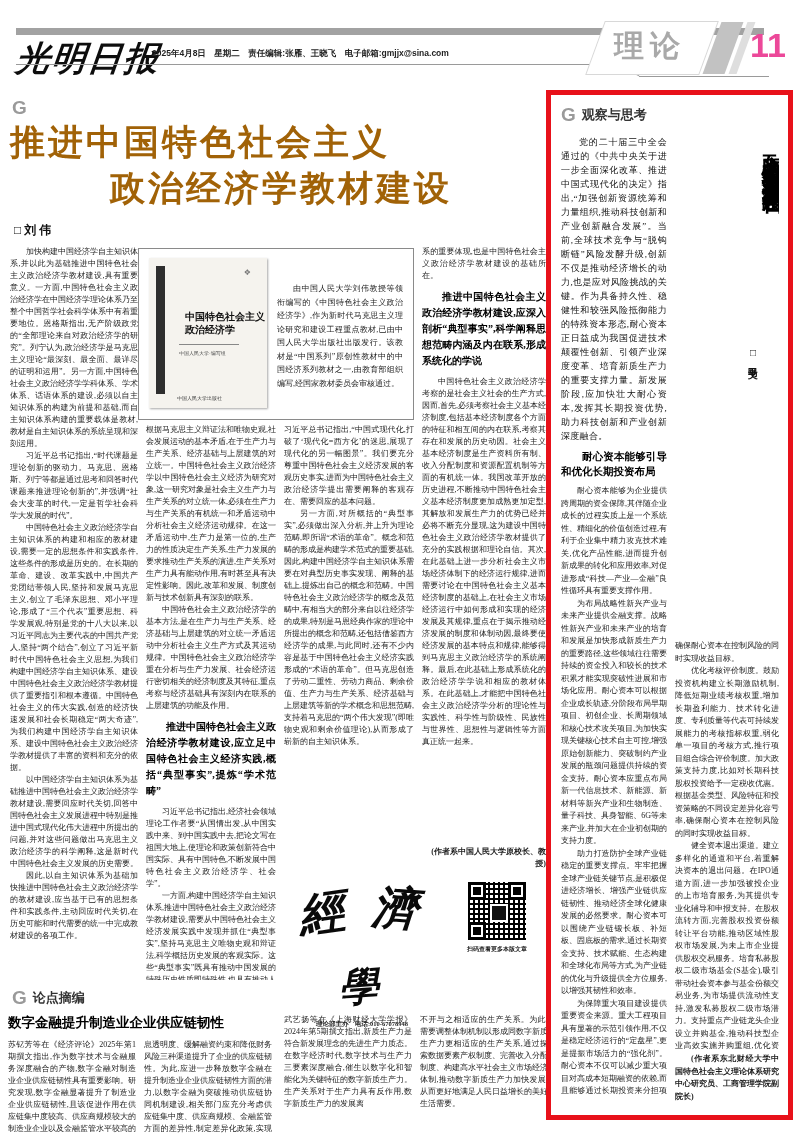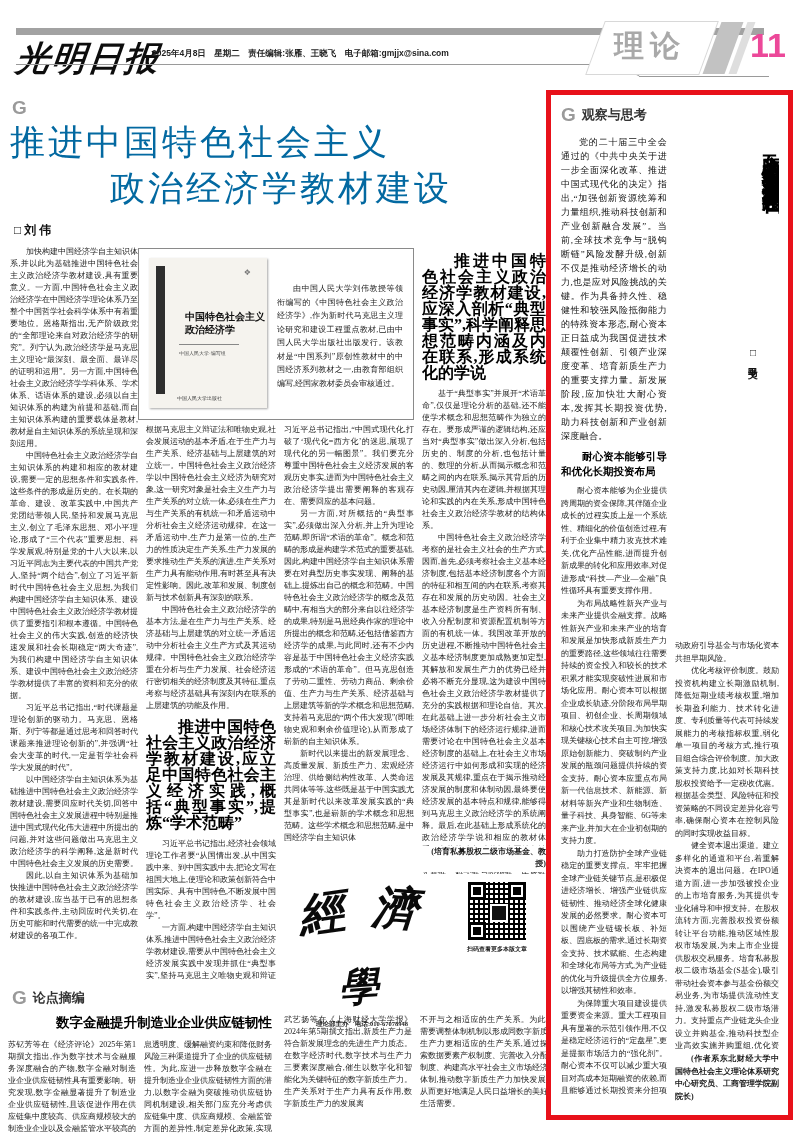--- a/index.html
+++ b/index.html
@@ -24,35 +24,35 @@
   .badge-label{position:absolute;left:614px;top:26px;font-size:30px;font-weight:900;
         letter-spacing:6px;color:#a9a9a9;font-family:"Liberation Sans",sans-serif;}
   .page-num{position:absolute;left:750px;top:26px;font-size:34px;font-weight:bold;
         font-family:"Liberation Sans",sans-serif;color:#ec4899;}
   
   .kicker{position:absolute;display:flex;align-items:center;gap:6px;
         font-family:"Liberation Sans",sans-serif;font-weight:bold;font-size:13px;color:#333;}
   .gmark{display:inline-block;font-weight:900;font-size:19px;color:#9a9a9a;line-height:1;
         font-family:"Liberation Sans",sans-serif;}
   
-  .l-title{position:absolute;left:10px;top:120px;width:536px;font-size:35px;font-weight:400;
-        letter-spacing:3px;line-height:46px;color:#0369a1;}
+  .l-title{position:absolute;left:10px;top:120px;width:536px;font-size:35px;font-weight:700;
+        letter-spacing:3px;line-height:46px;color:#a16207;}
   .l-title .t2{display:block;padding-left:100px;}
   .l-byline{position:absolute;left:14px;top:222px;font-size:12px;font-weight:bold;color:#111;text-align:center;}
   .lcols{position:absolute;left:8px;top:246px;width:538px;height:734px;}
   .lcol{position:absolute;top:0;height:734px;overflow:hidden;text-align:justify;
         font-size:8px;line-height:12px;color:#222;}
   .lcol1{left:2px;width:128px;}
   .lcol2{left:138px;width:130px;}
   .lcol3{left:276px;width:130px;}
   .lcol4{left:414px;width:124px;}
   .colspacer{height:178px;}
   .blk-p{text-indent:2em;margin:0;}
   .blk-frag{text-indent:0;margin:0;}
-  .blk-h{font-weight:bold;font-size:16px;line-height:16px;margin:7px 0;text-indent:2em;color:#000;}
+  .blk-h{font-weight:bold;font-size:10px;line-height:16px;margin:7px 0;text-indent:2em;color:#000;}
   
   .bookbox{position:absolute;left:130px;top:2px;width:274px;height:170px;border:1px solid #8a8a8a;
         background:#fff;display:flex;}
   .cover{width:118px;height:150px;margin:9px 6px 9px 10px;background:#f5f3ee;
         box-shadow:1px 1px 2px rgba(0,0,0,.35);position:relative;}
   .spine{position:absolute;left:7px;top:8px;width:9px;height:128px;background:#2e2e2e;}
   .cover-logo{position:absolute;right:16px;top:10px;font-size:8px;color:#777;}
   .cover-title{position:absolute;left:36px;top:52px;width:86px;font-size:10px;font-weight:bold;
         line-height:13px;color:#111;}
   .cover-rule{position:absolute;left:30px;top:86px;width:60px;height:1px;background:#888;}
@@ -98,21 +98,21 @@
   .vbyline{font-size:10px;font-weight:bold;margin-top:212px;margin-left:10px;color:#111;}
   .rcredit{position:absolute;left:124px;bottom:12px;width:104px;background:#fff;
         font-weight:bold;font-size:8px;line-height:12.5px;text-align:justify;text-indent:2em;z-index:6;}
   .l4credit{position:absolute;left:0;top:600px;width:100%;background:#fff;font-weight:bold;
         font-size:8px;line-height:12px;text-align:right;z-index:4;padding-bottom:2px;}
   
   .digest-kicker{left:12px;top:988px;}
   .digest{position:absolute;left:8px;top:1014px;width:538px;height:122px;overflow:hidden;}
   .d-art{position:absolute;top:0;width:264px;height:122px;}
   .d-art1{left:0;} .d-art2{left:276px;}
-  .d-title{text-align:right;font-size:13.5px;font-weight:900;margin-bottom:7px;color:#000;}
+  .d-title{text-align:left;font-size:13.5px;font-weight:900;margin-bottom:7px;color:#000;}
   .d-cols{display:flex;gap:8px;}
   .d-col{flex:1;text-align:justify;font-size:8px;line-height:12px;color:#222;overflow:hidden;height:96px;}
 </style>
 </head>
 <body>
 
 <div class="page">
 
   <div class="topbar"></div>
   <div class="logo">光明日报</div>
@@ -131,49 +131,48 @@
   </div>
   <div class="l-title">
     <span class="t1">推进中国特色社会主义</span>
     <span class="t2">政治经济学教材建设</span>
   </div>
   <div class="l-byline">□ 刘 伟</div>
 
   <div class="lcols">
     <div class="lcol lcol1">
         <div class="blk-p">加快构建中国经济学自主知识体系,并以此为基础推进中国特色社会主义政治经济学教材建设,具有重要意义。一方面,中国特色社会主义政治经济学在中国经济学理论体系乃至整个中国哲学社会科学体系中有着重要地位。恩格斯指出,无产阶级政党的“全部理论来自对政治经济学的研究”。列宁认为,政治经济学是马克思主义理论“最深刻、最全面、最详尽的证明和运用”。另一方面,中国特色社会主义政治经济学学科体系、学术体系、话语体系的建设,必须以自主知识体系的构建为前提和基础,而自主知识体系构建的重要载体是教材,教材是自主知识体系的系统呈现和深刻运用。</div>
+        <div class="blk-p">习近平总书记指出,“时代课题是理论创新的驱动力。马克思、恩格斯、列宁等都是通过思考和回答时代课题来推进理论创新的”,并强调“社会大变革的时代,一定是哲学社会科学大发展的时代”。</div>
         <div class="blk-p">中国特色社会主义政治经济学自主知识体系的构建和相应的教材建设,需要一定的思想条件和实践条件,这些条件的形成是历史的。在长期的革命、建设、改革实践中,中国共产党团结带领人民,坚持和发展马克思主义,创立了毛泽东思想、邓小平理论,形成了“三个代表”重要思想、科学发展观,特别是党的十八大以来,以习近平同志为主要代表的中国共产党人,坚持“两个结合”,创立了习近平新时代中国特色社会主义思想,为我们构建中国经济学自主知识体系、建设中国特色社会主义政治经济学教材提供了重要指引和根本遵循。中国特色社会主义的伟大实践,创造的经济快速发展和社会长期稳定“两大奇迹”,为我们构建中国经济学自主知识体系、建设中国特色社会主义政治经济学教材提供了丰富的资料和充分的依据。</div>
-        <div class="blk-p">习近平总书记指出,“时代课题是理论创新的驱动力。马克思、恩格斯、列宁等都是通过思考和回答时代课题来推进理论创新的”,并强调“社会大变革的时代,一定是哲学社会科学大发展的时代”。</div>
         <div class="blk-p">以中国经济学自主知识体系为基础推进中国特色社会主义政治经济学教材建设,需要回应时代关切,回答中国特色社会主义发展进程中特别是推进中国式现代化伟大进程中所提出的问题,并对这些问题做出马克思主义政治经济学的科学阐释,这是新时代中国特色社会主义发展的历史需要。</div>
         <div class="blk-p">因此,以自主知识体系为基础加快推进中国特色社会主义政治经济学的教材建设,应当基于已有的思想条件和实践条件,主动回应时代关切,在历史可能和时代需要的统一中完成教材建设的各项工作。</div>
       </div>
     <div class="lcol lcol2">
       <div class="colspacer"></div>
       <div>
           <div class="blk-frag">根据马克思主义辩证法和唯物史观,社会发展运动的基本矛盾,在于生产力与生产关系、经济基础与上层建筑的对立统一。中国特色社会主义政治经济学以中国特色社会主义经济为研究对象,这一研究对象是社会主义生产力与生产关系的对立统一体,必须在生产力与生产关系的有机统一和矛盾运动中分析社会主义经济运动规律。在这一矛盾运动中,生产力是第一位的,生产力的性质决定生产关系,生产力发展的要求推动生产关系的演进,生产关系对生产力具有能动作用,有时甚至具有决定性影响。因此,改革和发展、制度创新与技术创新具有深刻的联系。</div>
           <div class="blk-p">中国特色社会主义政治经济学的基本方法,是在生产力与生产关系、经济基础与上层建筑的对立统一矛盾运动中分析社会主义生产方式及其运动规律。中国特色社会主义政治经济学重在分析与生产力发展、社会经济运行密切相关的经济制度及其特征,重点考察与经济基础具有深刻内在联系的上层建筑的功能及作用。</div>
           <div class="blk-h">推进中国特色社会主义政治经济学教材建设,应立足中国特色社会主义经济实践,概括“典型事实”,提炼“学术范畴”</div>
           <div class="blk-p">习近平总书记指出,经济社会领域理论工作者要“从国情出发,从中国实践中来、到中国实践中去,把论文写在祖国大地上,使理论和政策创新符合中国实际、具有中国特色,不断发展中国特色社会主义政治经济学、社会学”。</div>
           <div class="blk-p">一方面,构建中国经济学自主知识体系,推进中国特色社会主义政治经济学教材建设,需要从中国特色社会主义经济发展实践中发现并抓住“典型事实”,坚持马克思主义唯物史观和辩证法,科学概括历史发展的客观实际。这些“典型事实”既具有推动中国发展的特殊历史性质即特殊性,也具有推动人类经济发展和文明进步的积极借鉴意义即一般性。事实上,人类文明进步的一般性规律都是蕴含在各个国家发展的特殊性实践之中的。</div>
         </div>
     </div>
     <div class="lcol lcol3">
       <div class="colspacer"></div>
       <div>
           <div class="blk-frag">习近平总书记指出,“中国式现代化,打破了‘现代化=西方化’的迷思,展现了现代化的另一幅图景”。我们要充分尊重中国特色社会主义经济发展的客观历史事实,进而为中国特色社会主义政治经济学提出需要阐释的客观存在、需要回应的基本问题。</div>
           <div class="blk-p">另一方面,对所概括的“典型事实”,必须做出深入分析,并上升为理论范畴,即所谓“术语的革命”。概念和范畴的形成是构建学术范式的重要基础,因此,构建中国经济学自主知识体系需要在对典型历史事实发现、阐释的基础上,提炼出自己的概念和范畴。中国特色社会主义政治经济学的概念及范畴中,有相当大的部分来自以往经济学的成果,特别是马恩经典作家的理论中所提出的概念和范畴,还包括借鉴西方经济学的成果,与此同时,还有不少内容是基于中国特色社会主义经济实践形成的“术语的革命”。但马克思创造了劳动二重性、劳动力商品、剩余价值、生产力与生产关系、经济基础与上层建筑等新的学术概念和思想范畴,支持着马克思的“两个伟大发现”(即唯物史观和剩余价值理论),从而形成了崭新的自主知识体系。</div>
-          <div class="blk-p">新时代以来提出的新发展理念、高质量发展、新质生产力、宏观经济治理、供给侧结构性改革、人类命运共同体等等,这些既是基于中国实践尤其是新时代以来改革发展实践的“典型事实”,也是崭新的学术概念和思想范畴。这些学术概念和思想范畴,是中国经济学自主知识体</div>
         </div>
     </div>
     <div class="lcol lcol4">
+    <div class="blk-frag">系的重要体现,也是中国特色社会主义政治经济学教材建设的基础所在。</div>
         <div class="blk-h">推进中国特色社会主义政治经济学教材建设,应深入剖析“典型事实”,科学阐释思想范畴内涵及内在联系,形成系统化的学说</div>
-        <div class="blk-p">基于“典型事实”并展开“术语革命”,仅仅是理论分析的基础,还不能使学术概念和思想范畴作为独立的存在。要形成严谨的逻辑结构,还应当对“典型事实”做出深入分析,包括历史的、制度的分析,也包括计量的、数理的分析,从而揭示概念和范畴之间的内在联系,揭示其背后的历史动因,厘清其内在逻辑,并根据其理论和实践的内在关系,形成中国特色社会主义政治经济学教材的结构体系。</div>
         <div class="blk-p">中国特色社会主义政治经济学考察的是社会主义社会的生产方式,因而,首先,必须考察社会主义基本经济制度,包括基本经济制度各个方面的特征和相互间的内在联系,考察其存在和发展的历史动因。社会主义基本经济制度是生产资料所有制、收入分配制度和资源配置机制等方面的有机统一体。我国改革开放的历史进程,不断推动中国特色社会主义基本经济制度更加成熟更加定型,其解放和发展生产力的优势已经并必将不断充分显现,这为建设中国特色社会主义政治经济学教材提供了充分的实践根据和理论自信。其次,在此基础上进一步分析社会主义市场经济体制下的经济运行规律,进而需要讨论在中国特色社会主义基本经济制度的基础上,在社会主义市场经济运行中如何形成和实现的经济发展及其规律,重点在于揭示推动经济发展的制度和体制动因,最终要使经济发展的基本特点和规律,能够得到马克思主义政治经济学的系统阐释。最后,在此基础上形成系统化的政治经济学学说和相应的教材体系。在此基础上,才能把中国特色社会主义政治经济学分析的理论性与实践性、科学性与阶级性、民族性与世界性、思想性与逻辑性等方面真正统一起来。</div>
       </div>
-    <div class="l4credit" style="left:414px;width:124px;">(培育私募股权二级市场基金、教授)</div>
+    <div class="l4credit" style="left:414px;width:124px;">(作者系中国人民大学原校长、教授)</div>
 
     <div class="bookbox">
       <div class="cover">
         <div class="spine"></div>
         <div class="cover-logo">❖</div>
         <div class="cover-title">中国特色社会主义 政治经济学</div>
         <div class="cover-rule"></div>
         <div class="cover-sub">中国人民大学·编写组</div>
         <div class="cover-pub">中国人民大学出版社</div>
       </div>
@@ -246,21 +245,21 @@
           </div>
       </div>
       <div class="rcol rcol-right">
         <div class="vblock">
           <div class="vtitle-wrap">
             <div class="vtitle">耐心资本助力科技创新和产业创新深度融合</div>
             <div class="vbyline">□ 马文甲</div>
           </div>
         </div>
         <div>
-            <div class="blk-frag">动政府引导基金与市场化资本共担早期风险。</div>
+            <div class="blk-frag">确保耐心资本在控制风险的同时实现收益目标。</div>
             <div class="blk-p">优化考核评价制度。鼓励投资机构建立长期激励机制,降低短期业绩考核权重,增加长期盈利能力、技术转化进度、专利质量等代表可持续发展能力的考核指标权重,弱化单一项目的考核方式,推行项目组合综合评价制度。加大政策支持力度,比如对长期科技股权投资给予一定税收优惠。根据基金类型、风险特征和投资策略的不同设定差异化容亏率,确保耐心资本在控制风险的同时实现收益目标。</div>
             <div class="blk-p">健全资本退出渠道。建立多样化的通道和平台,着重解决资本的退出问题。在IPO通道方面,进一步加强被投企业的上市培育服务,为其提供专业化辅导和申报支持。在股权流转方面,完善股权投资份额转让平台功能,推动区域性股权市场发展,为未上市企业提供股权交易服务。培育私募股权二级市场基金(S基金),吸引带动社会资本参与基金份额交易业务,为市场提供流动性支持,激发私募股权二级市场潜力。支持重点产业链龙头企业设立并购基金,推动科技型企业高效实施并购重组,优化资本退出机制。</div>
             <div class="blk-p">完善人才培养体系。强化价值引导和能力塑造,培养熟悉耐心资本业务的高水平人才。在价值引导中,着力构建长期投资的文化氛围和市场生态,推动全社会重视长期思维,深化对耐心资本的认知,以此培养具备长期导向与耐心意识的专业人才。在能力塑造中,推动科技与金融、管理等学科的交叉融合,培养适应耐心资本发展需求的复合型人才;制定耐心资本和科技融合的人才标准,形成涵盖技术尽调、专利评估等核心技能的人才评价体系。整合监管机构、行业组织、高等院校及专业服务机构等资源,搭建跨领域交流和实践平台,提升耐心资本领域的投资机构在“募投管退”方面的综合能力。</div>
           </div>
       </div>
       <div class="rcredit">(作者系东北财经大学中国特色社会主义理论体系研究中心研究员、工商管理学院副院长)</div>
     </div>
   </div>
 
 </div>

